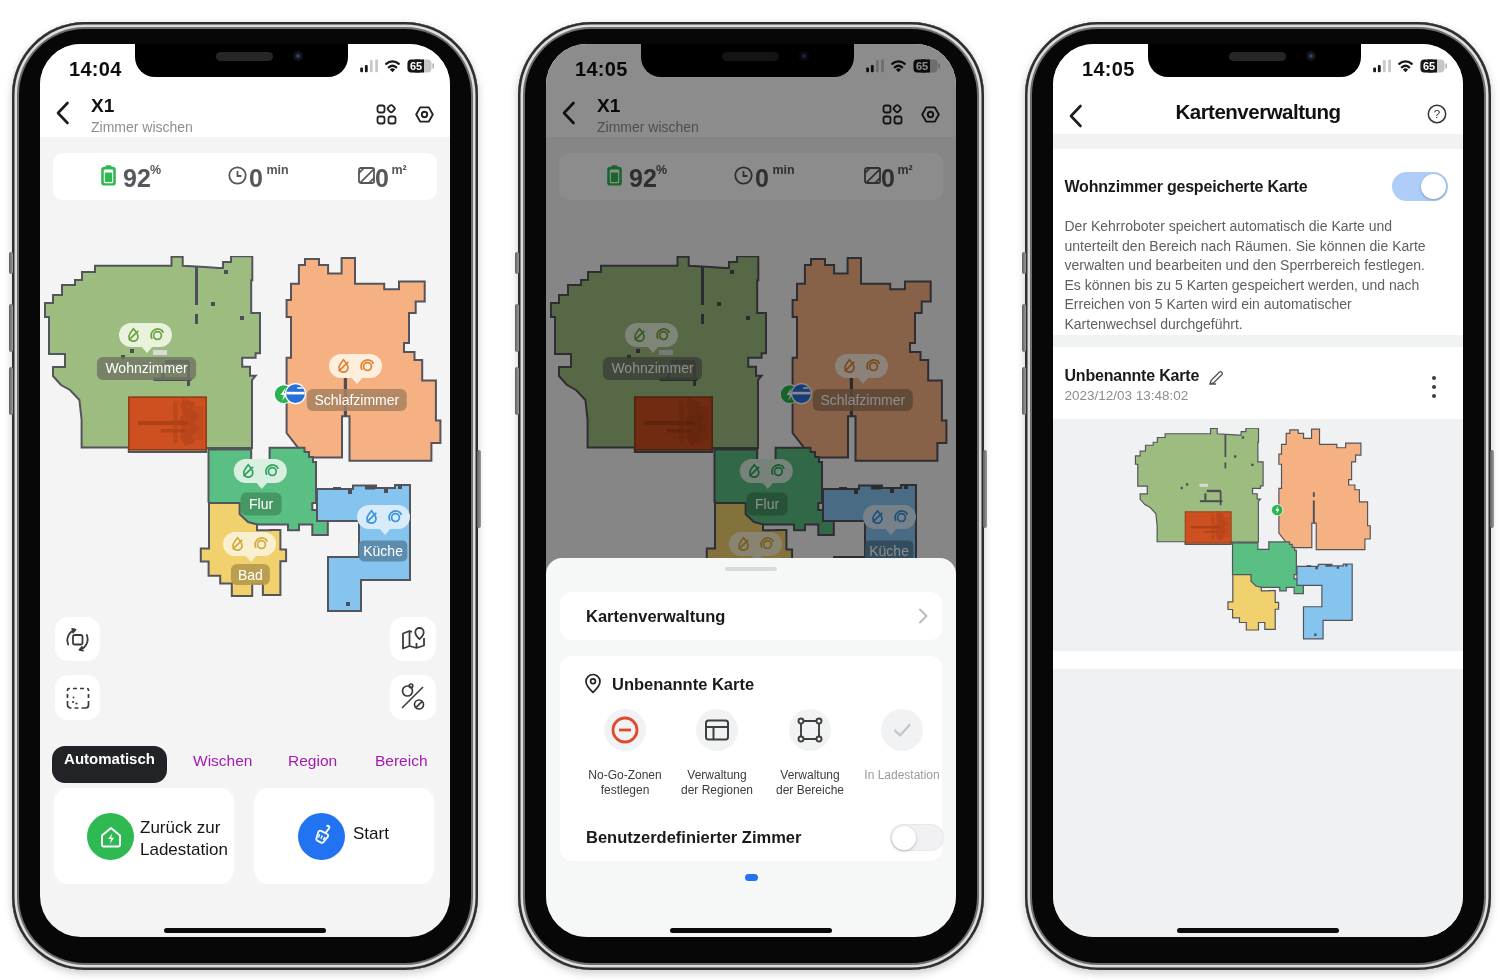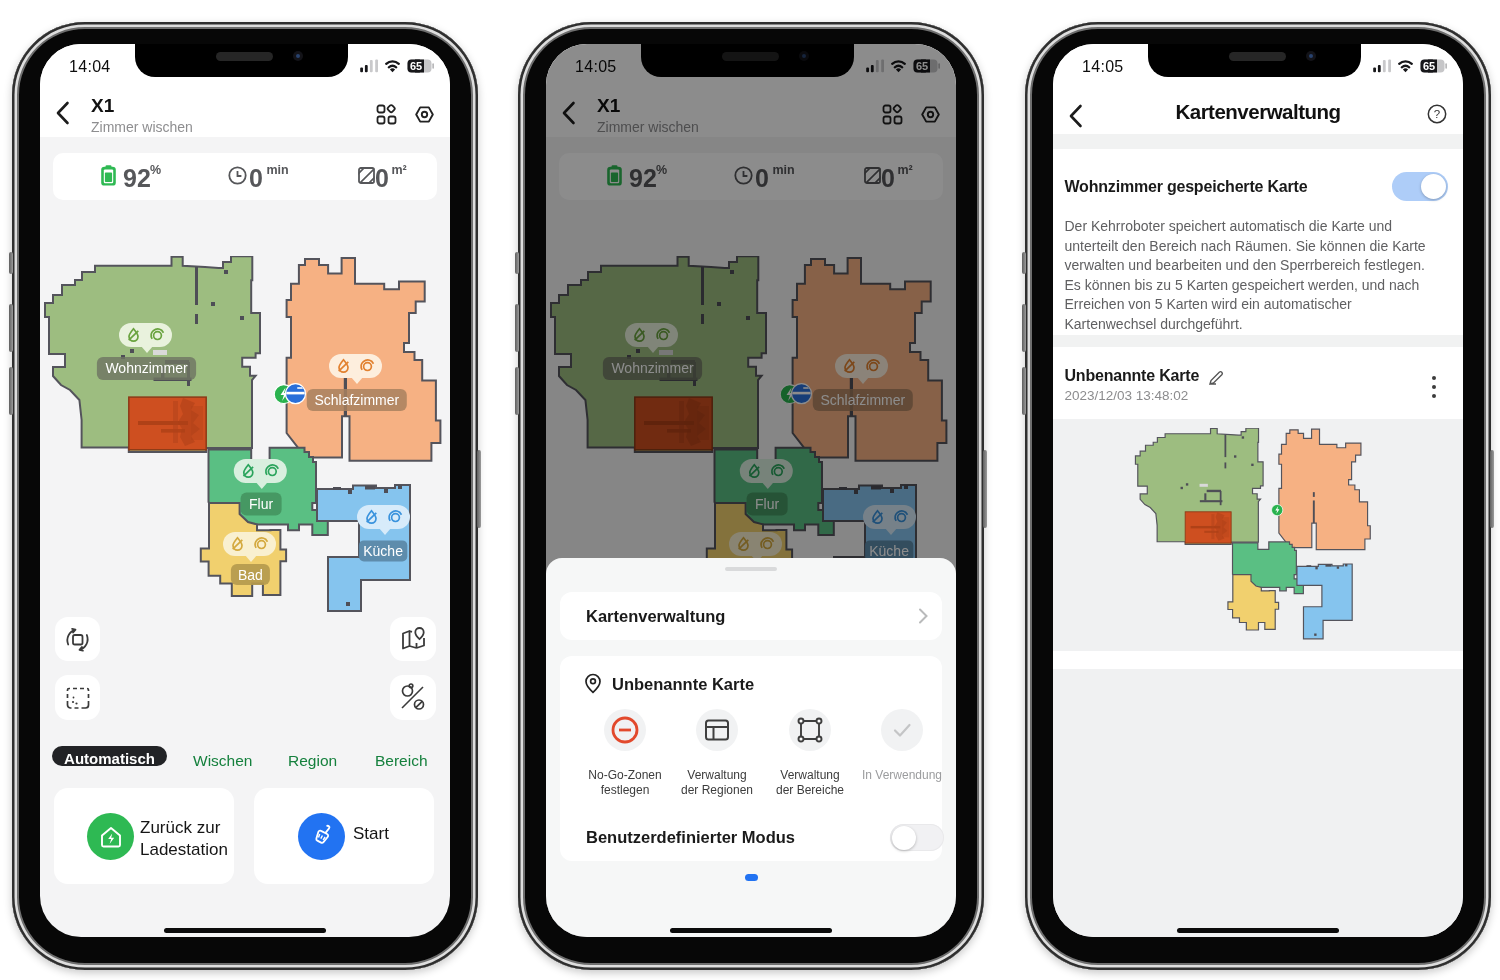--- a/index.html
+++ b/index.html
@@ -6,28 +6,28 @@
 html,body{width:1500px;height:980px;background:#fff;font-family:"Liberation Sans",sans-serif;position:relative;overflow:hidden}
 .phone{position:absolute;top:22px;width:466px;height:948px;border-radius:73px;background:#070707;
  box-shadow: inset 0 0 0 2.5px #2f2f2f, inset 0 0 0 5px #dedede, inset 0 0 0 7px #6e6e6e, 0 3px 8px rgba(0,0,0,.22);}
 .sbtn{position:absolute;background:linear-gradient(90deg,#5f5f5f,#9b9b9b);border-radius:2px;width:4px}
 .screen{position:absolute;left:28px;top:22px;width:410px;height:893px;border-radius:41px;background:#f4f4f5;overflow:hidden}
 .whitetop{position:absolute;left:0;top:0;width:410px;height:93px;background:#fff}
 .notch{position:absolute;top:0;left:95px;width:213px;height:33px;background:#000;border-radius:0 0 20px 20px}
 .speaker{position:absolute;left:176px;top:8px;width:57px;height:9px;border-radius:5px;background:#262626}
 .cam{position:absolute;left:253px;top:7px;width:10px;height:10px;border-radius:50%;background:#131318}
 .camdot{position:absolute;left:256px;top:10px;width:4px;height:4px;border-radius:50%;background:#29436e}
-.time{position:absolute;top:13.5px;left:29px;font-size:16px;font-weight:normal;letter-spacing:0.3px;color:#0d0d0d}
+.time{position:absolute;top:13.5px;left:29px;font-size:20px;font-weight:bold;letter-spacing:0.3px;color:#0d0d0d}
 .sticons{position:absolute;top:15px;right:16.5px}
 .homebar{position:absolute;left:124px;top:884px;width:162px;height:5px;border-radius:3px;background:#0b0b0b;z-index:9}
 .abs{position:absolute}
 .card{position:absolute;background:#fff;border-radius:10px}
 .rbtn{position:absolute;background:#fff;border-radius:13px;display:flex;align-items:center;justify-content:center}
-.tab{position:absolute;font-size:15.5px;color:#15803d;top:708px}
-.pill{position:absolute;left:12px;top:702px;width:115px;height:20px;border-radius:13px;background:#222326;color:#fff;font-size:15px;font-weight:bold;text-align:center;line-height:25px}
+.tab{position:absolute;font-size:15.5px;color:#a21caf;top:708px}
+.pill{position:absolute;left:12px;top:702px;width:115px;height:37px;border-radius:13px;background:#222326;color:#fff;font-size:15px;font-weight:bold;text-align:center;line-height:25px}
 .bcard{position:absolute;background:#fff;border-radius:14px;top:744px;height:96px;width:180px}
 .circ{position:absolute;border-radius:50%;display:flex;align-items:center;justify-content:center}
 .dim{position:absolute;left:0;top:0;width:410px;height:893px;background:rgba(0,0,0,.45);z-index:5}
 .sheet{position:absolute;left:0;top:514px;width:410px;height:379px;background:#f6f7f7;border-radius:16px 16px 0 0;z-index:6}
 .scard{position:absolute;background:#fff;border-radius:12px;left:14px;width:382px}
 .icirc{position:absolute;width:42px;height:42px;border-radius:50%;background:#f1f2f3;display:flex;align-items:center;justify-content:center}
 .cap{position:absolute;font-size:12px;color:#3c3c3c;text-align:center;line-height:14.5px;width:100px}
 .band{position:absolute;left:0;width:410px;background:#f1f2f2}
 </style>
 </head>
@@ -546,23 +546,23 @@
 
 <div class="icirc" style="left:321px;top:53px">
 <svg width="24" height="24" viewBox="0 0 24 24">
               <path d="M5,12.5 l5,5 L19.5,7" stroke="#c4c5c6" stroke-width="2.2" fill="none" stroke-linecap="round" stroke-linejoin="round"></path>
             </svg>
 </div>
 
 <div class="cap" style="left:15px;top:112px">No-Go-Zonen<br>festlegen</div>
 <div class="cap" style="left:107px;top:112px">Verwaltung<br>der Regionen</div>
 <div class="cap" style="left:200px;top:112px">Verwaltung<br>der Bereiche</div>
-<div class="cap" style="left:292px;top:112px;color:#9b9c9e">In Verwendung</div>
-
-<div class="abs" style="left:26px;top:172px;font-size:16.5px;font-weight:bold;color:#1a1a1a">Benutzerdefinierter Modus</div>
+<div class="cap" style="left:292px;top:112px;color:#9b9c9e">In Ladestation</div>
+
+<div class="abs" style="left:26px;top:172px;font-size:16.5px;font-weight:bold;color:#1a1a1a">Benutzerdefinierter Zimmer</div>
 
 <div class="abs" style="left:330px;top:168px;width:54px;height:27px;border-radius:14px;background:#f1f1f3;box-shadow:inset 0 0 0 1px #e9e9eb"></div>
 <div class="abs" style="left:332px;top:169.5px;width:24px;height:24px;border-radius:50%;background:#fff;box-shadow:0 1px 3px rgba(0,0,0,.25)"></div>
 </div>
 
 <div class="abs" style="left:199px;top:316px;width:13px;height:7px;border-radius:4px;background:#2273f2"></div>
 </div>
 
 <div class="notch"></div>
       <div class="speaker"></div>

